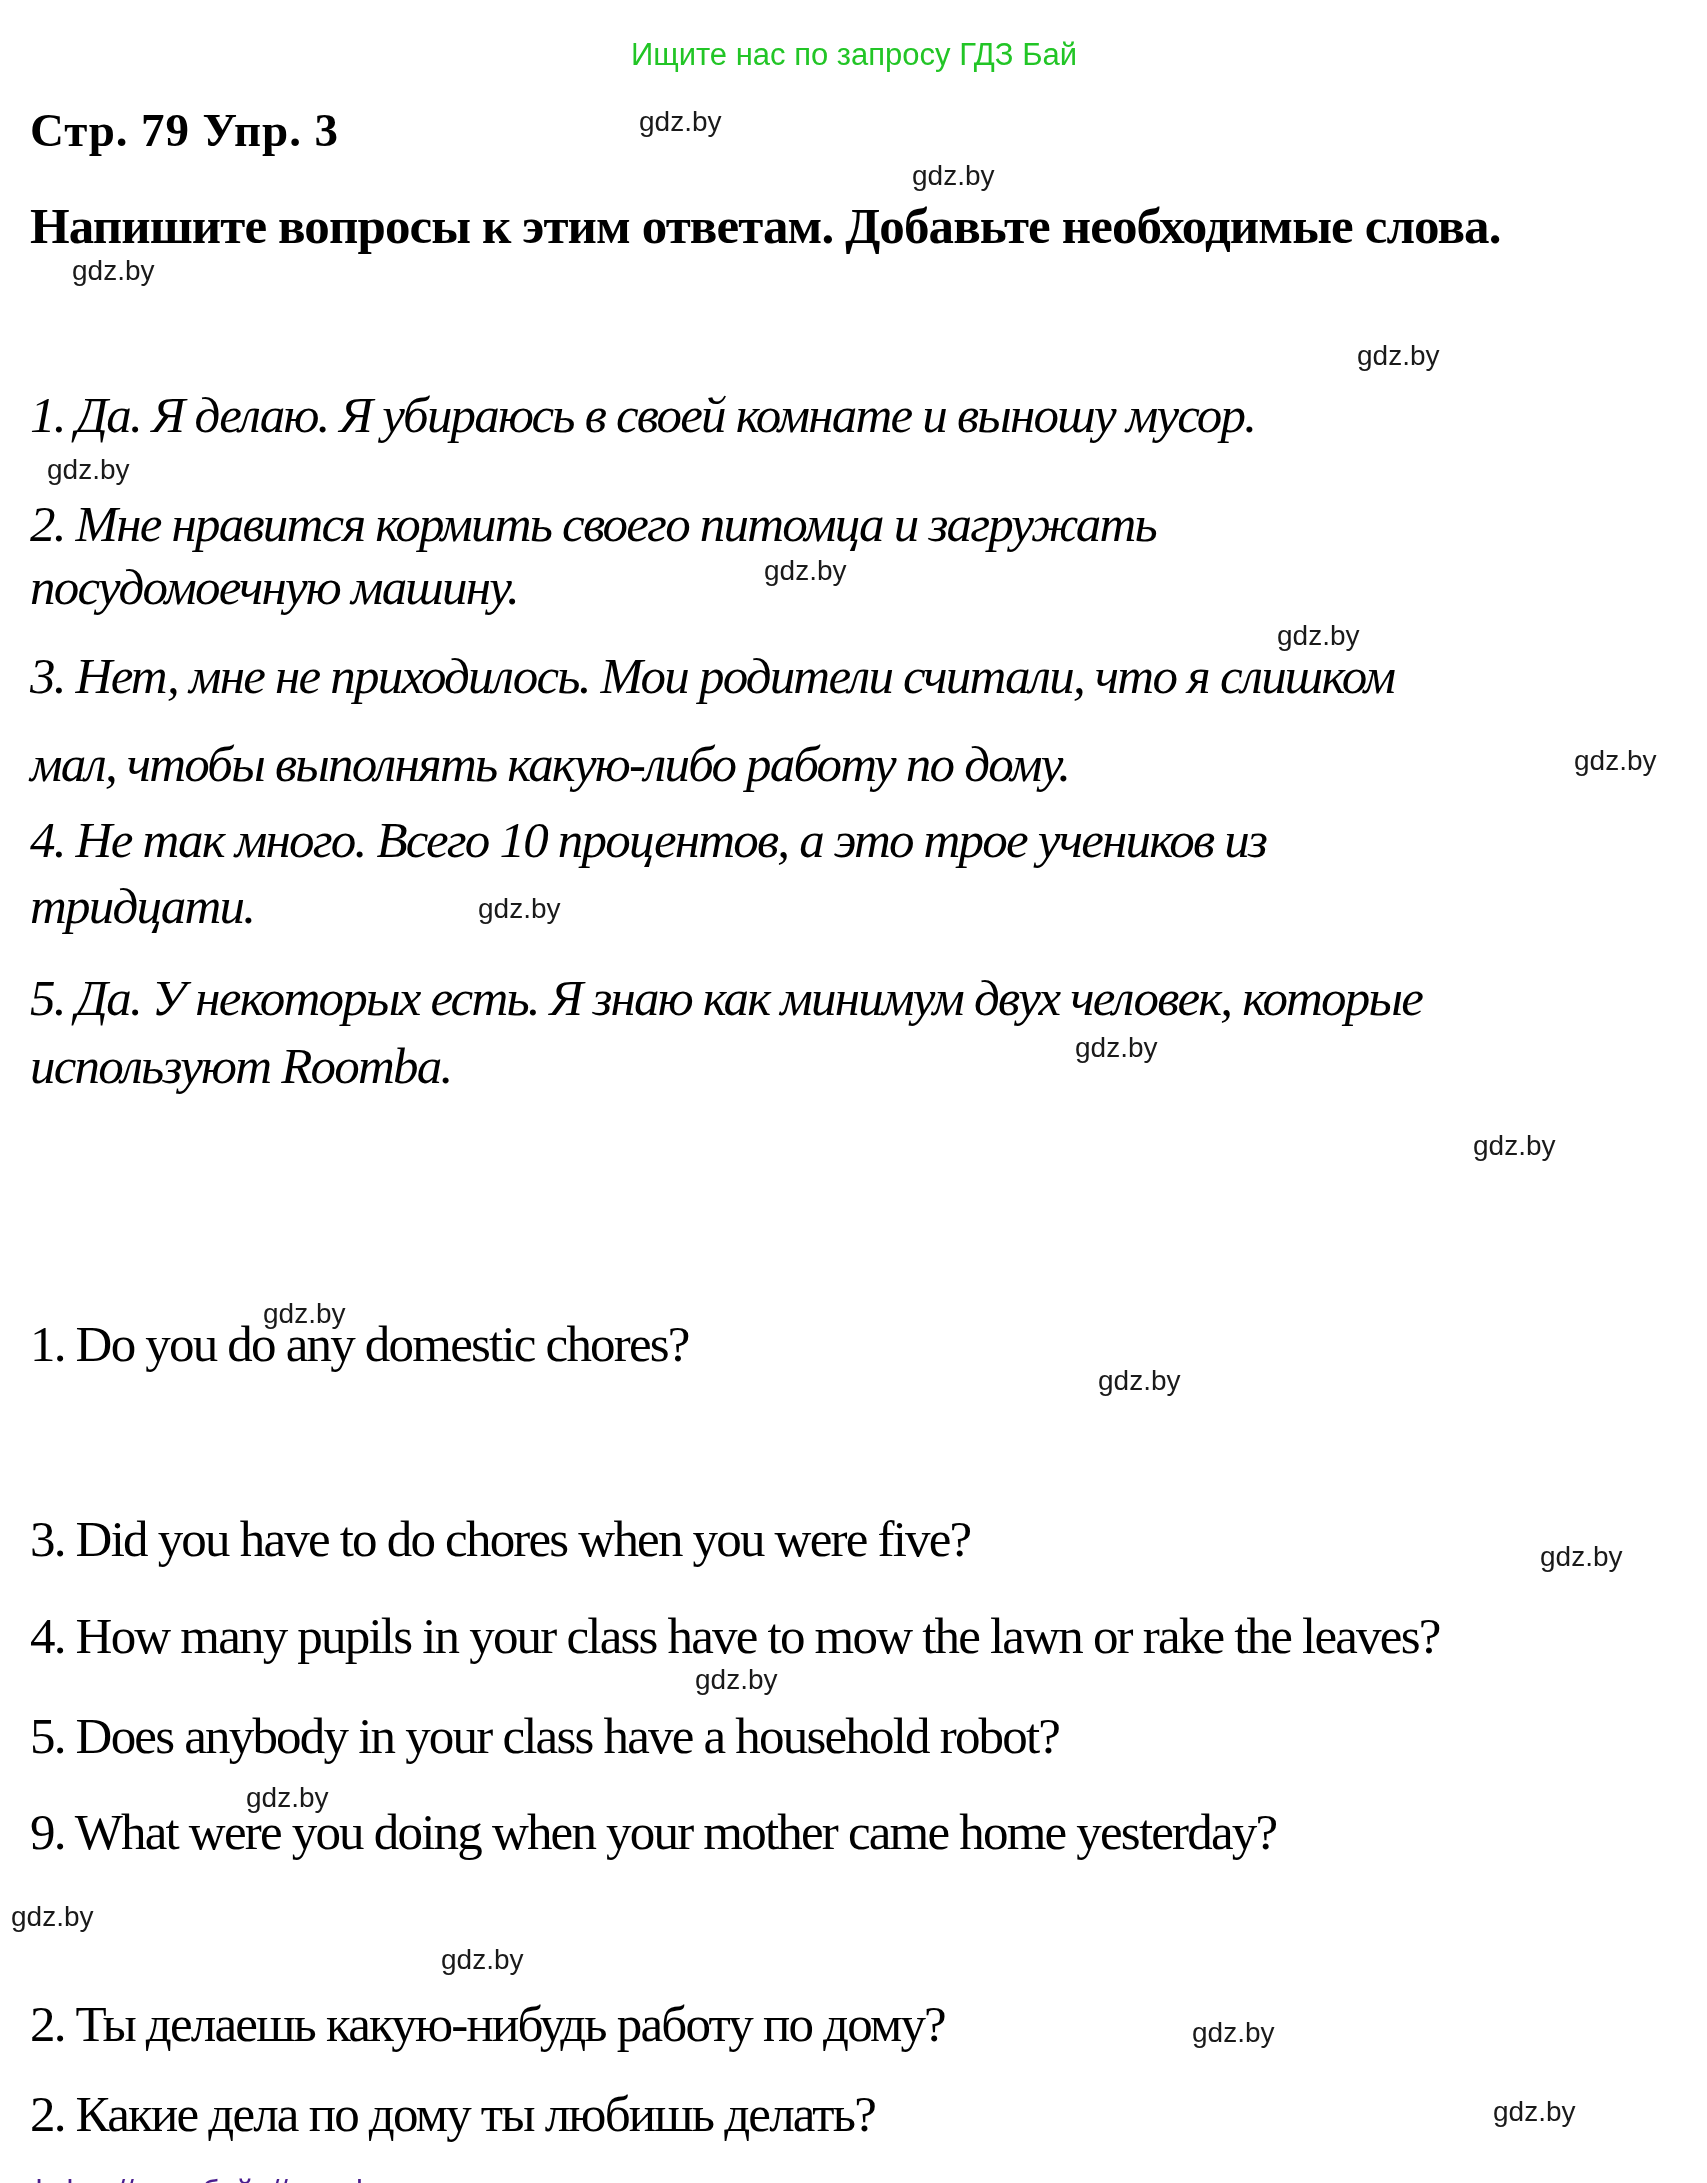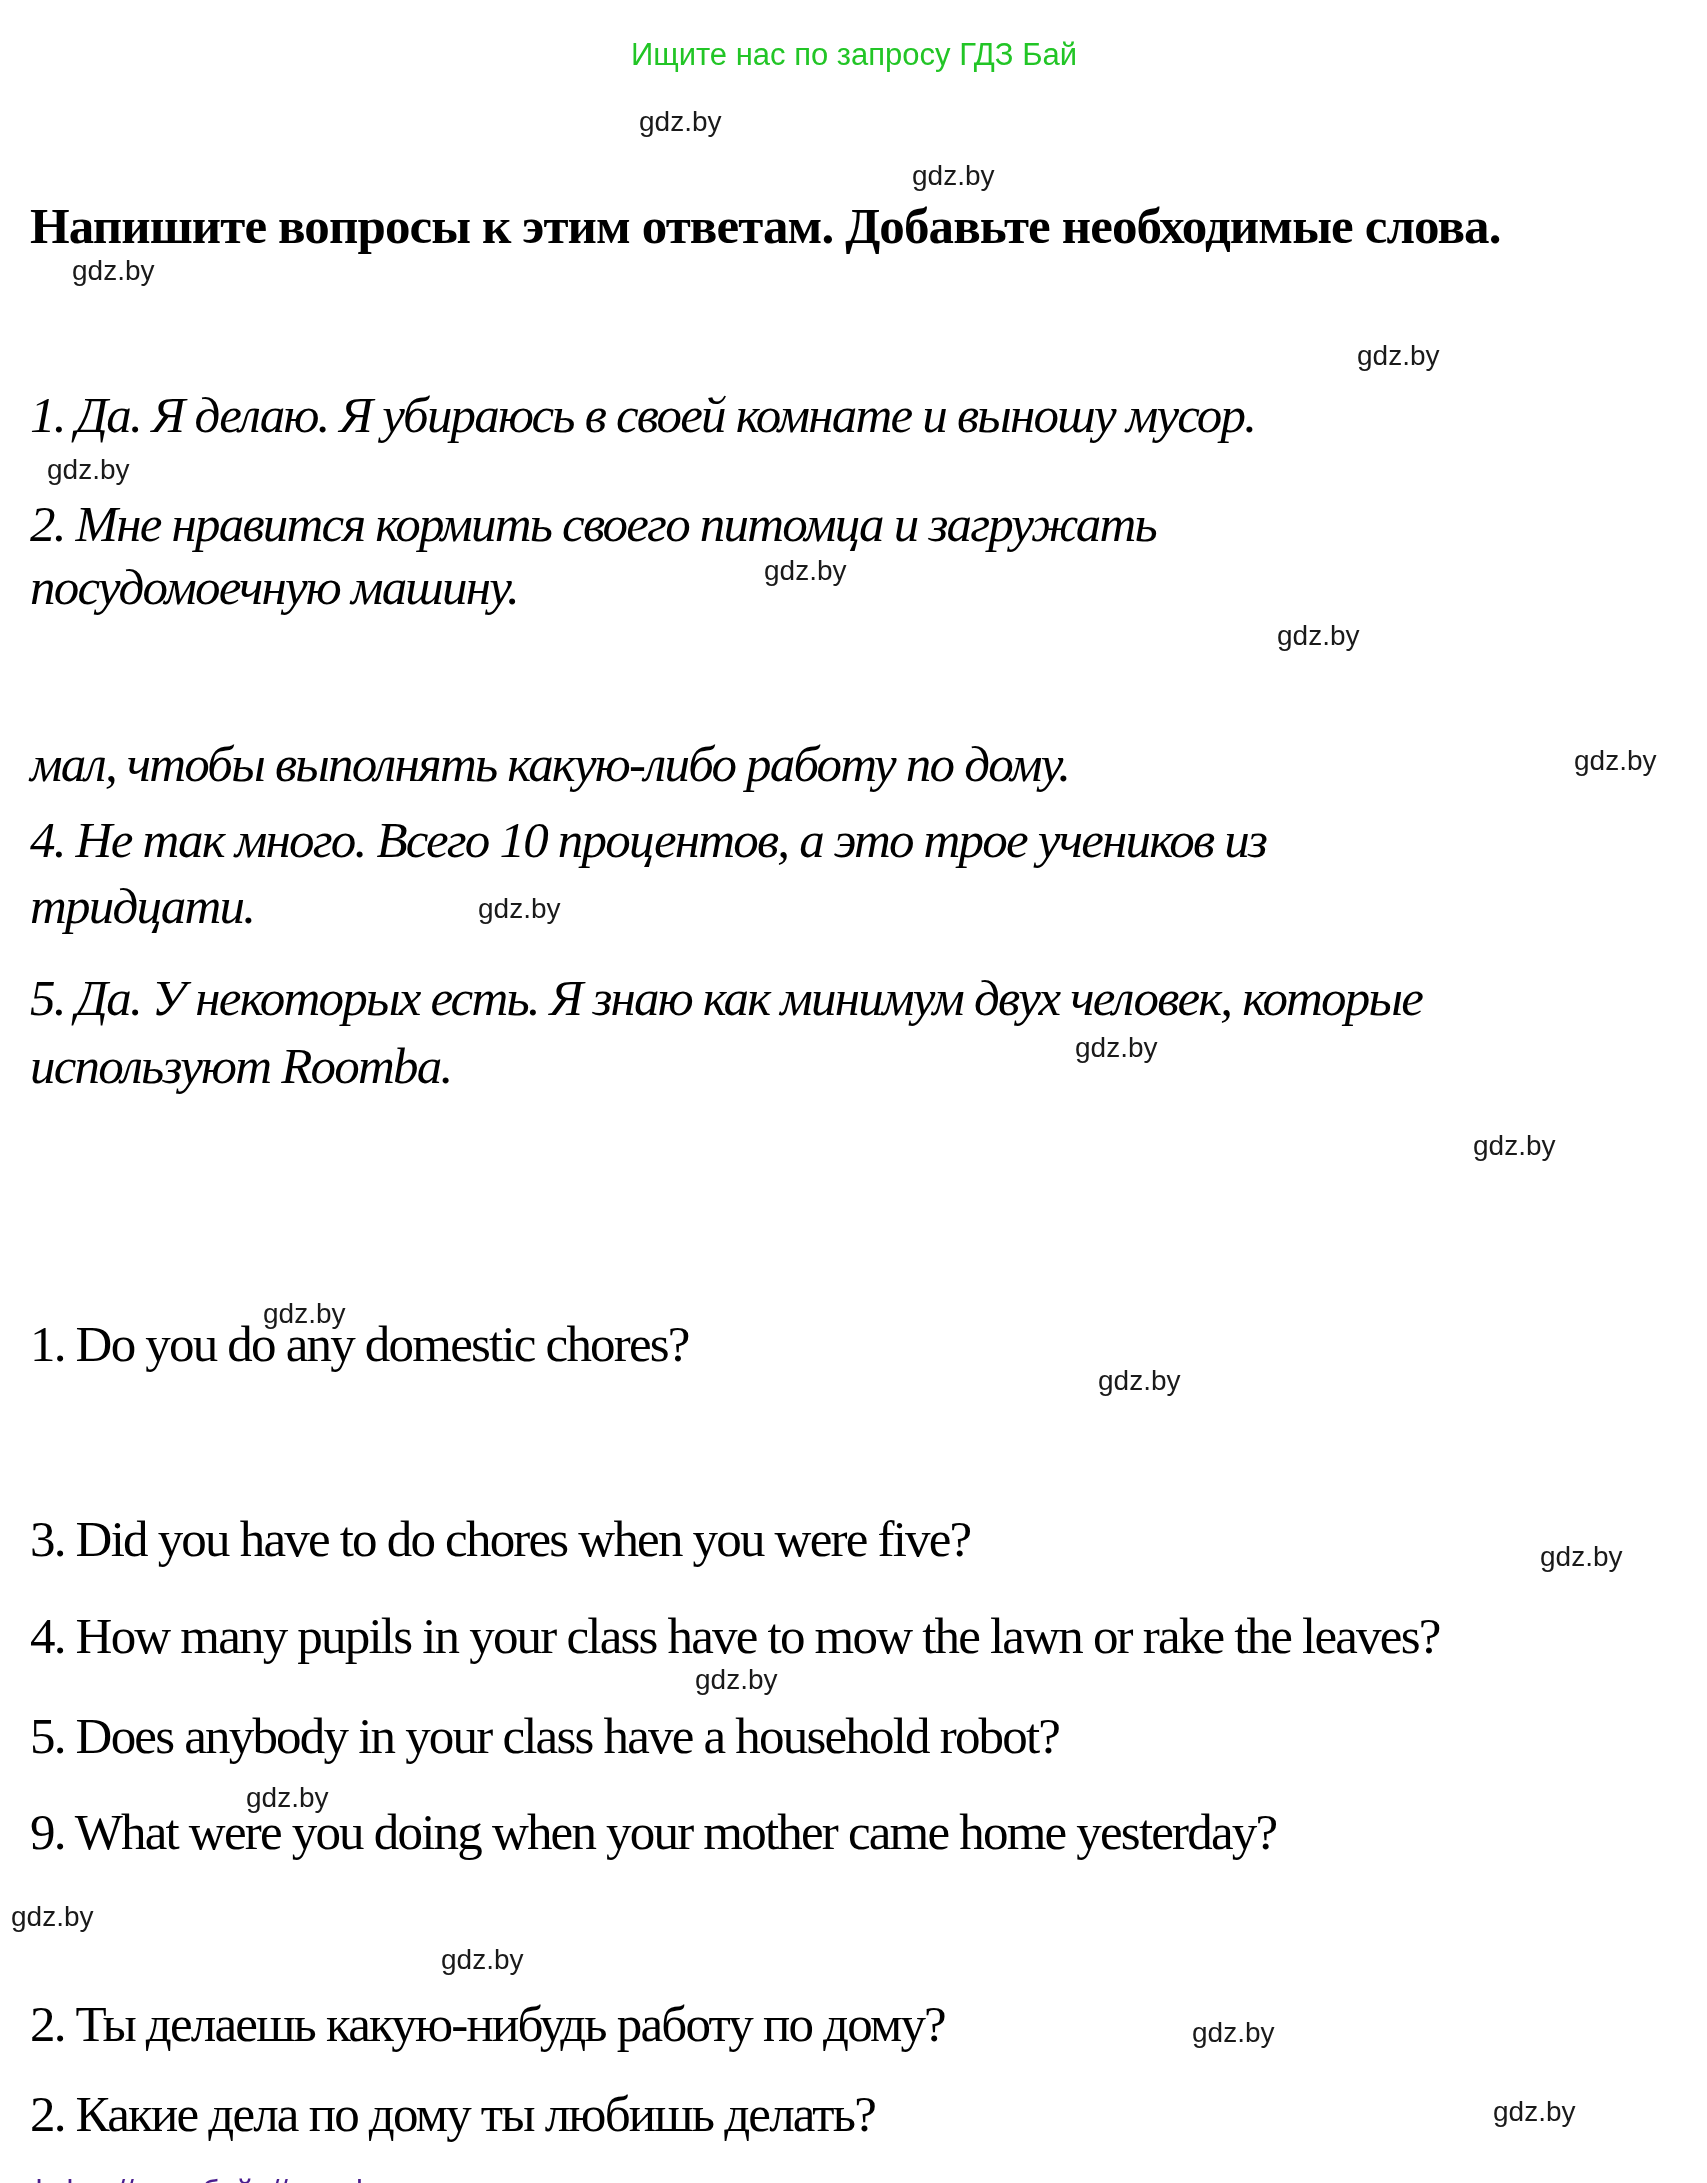--- a/index.html
+++ b/index.html
@@ -64,25 +64,27 @@
     white-space: pre;
   }
 </style>
 </head>
 <body>
 
 <div class="page">
 
   <div class="promo">Ищите нас по запросу ГДЗ Бай</div>
 
+  <div class="doc-title">Стр. 79 Упр. 3</div>
   <div class="task-heading">Напишите вопросы к этим ответам. Добавьте необходимые слова.</div>
 
   <div class="line italic" style="top:358px">1. Да. Я делаю. Я убираюсь в своей комнате и выношу мусор.</div>
   <div class="line italic" style="top:467px">2. Мне нравится кормить своего питомца и загружать</div>
   <div class="line italic" style="top:530px">посудомоечную машину.</div>
+  <div class="line italic" style="top:619px">3. Нет, мне не приходилось. Мои родители считали, что я слишком</div>
   <div class="line italic" style="top:707px">мал, чтобы выполнять какую-либо работу по дому.</div>
   <div class="line italic" style="top:783px">4. Не так много. Всего 10 процентов, а это трое учеников из</div>
   <div class="line italic" style="top:849px">тридцати.</div>
   <div class="line italic" style="top:941px">5. Да. У некоторых есть. Я знаю как минимум двух человек, которые</div>
   <div class="line italic" style="top:1009px">используют Roomba.</div>
 
   <div class="line" style="top:1287px">1. Do you do any domestic chores?</div>
   <div class="line" style="top:1482px">3. Did you have to do chores when you were five?</div>
   <div class="line" style="top:1579px">4. How many pupils in your class have to mow the lawn or rake the leaves?</div>
   <div class="line" style="top:1679px">5. Does anybody in your class have a household robot?</div>

